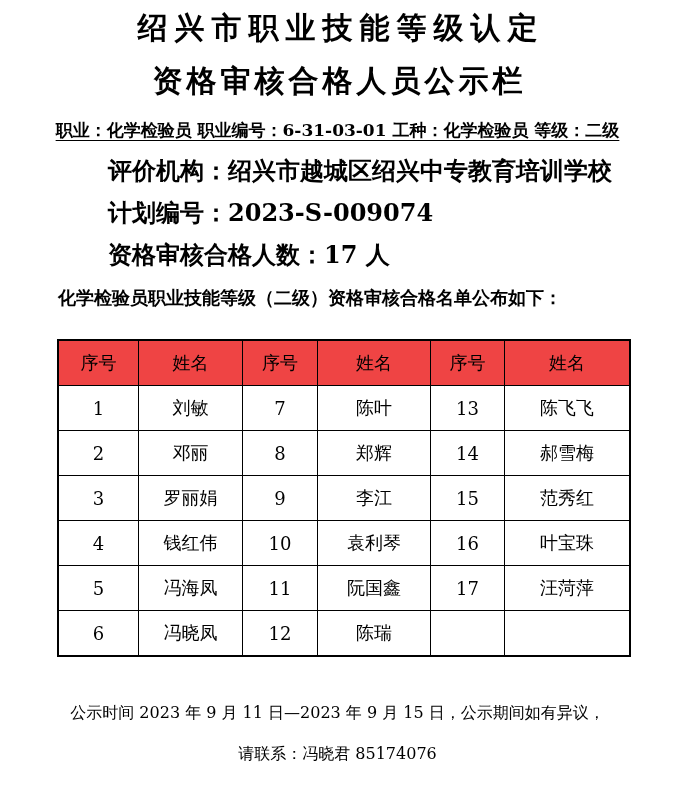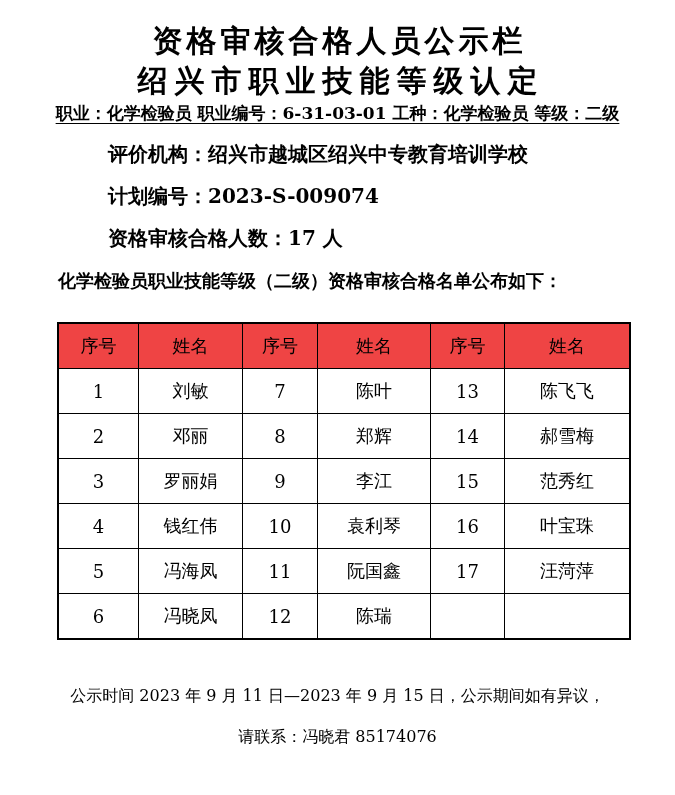--- a/index.html
+++ b/index.html
@@ -28,26 +28,27 @@
     line-height: 40px;
     margin: 0;
   }
   .title-line1 { letter-spacing: 7px; padding-left: 7px; }
   .title-line2 { letter-spacing: 4px; padding-left: 4px; margin-top: 13px; }
   .meta-line {
     text-align: center;
     font-weight: bold;
     font-size: 17px;
     line-height: 24px;
+    margin-top: 17px;
     text-decoration: underline;
     text-underline-offset: 4px;
   }
   .info-line {
     font-weight: bold;
-    font-size: 20px;
+    font-size: 24px;
     line-height: 26px;
     margin: 16px 0 0 108px;
   }
   .list-intro {
     font-weight: bold;
     font-size: 18px;
     line-height: 26px;
     margin: 17px 0 0 58px;
   }
   table.roster {
@@ -84,22 +85,22 @@
     margin: 0;
   }
   .footer-line1 { margin-top: 44px; }
   .footer-line2 { margin-top: 17px; }
 </style>
 </head>
 <body>
 
 <div class="doc">
 
+  <h1 class="title-line title-line1">绍兴市职业技能等级认定</h1>
   <h1 class="title-line title-line2">资格审核合格人员公示栏</h1>
-  <h1 class="title-line title-line1">绍兴市职业技能等级认定</h1>
 
   <div class="meta-line">职业：化学检验员 职业编号：6-31-03-01  工种：化学检验员  等级：二级</div>
 
   <div class="info-line">评价机构：绍兴市越城区绍兴中专教育培训学校</div>
   <div class="info-line">计划编号：2023-S-009074</div>
   <div class="info-line">资格审核合格人数：17 人</div>
 
   <div class="list-intro">化学检验员职业技能等级（二级）资格审核合格名单公布如下：</div>
 
   <table class="roster">

